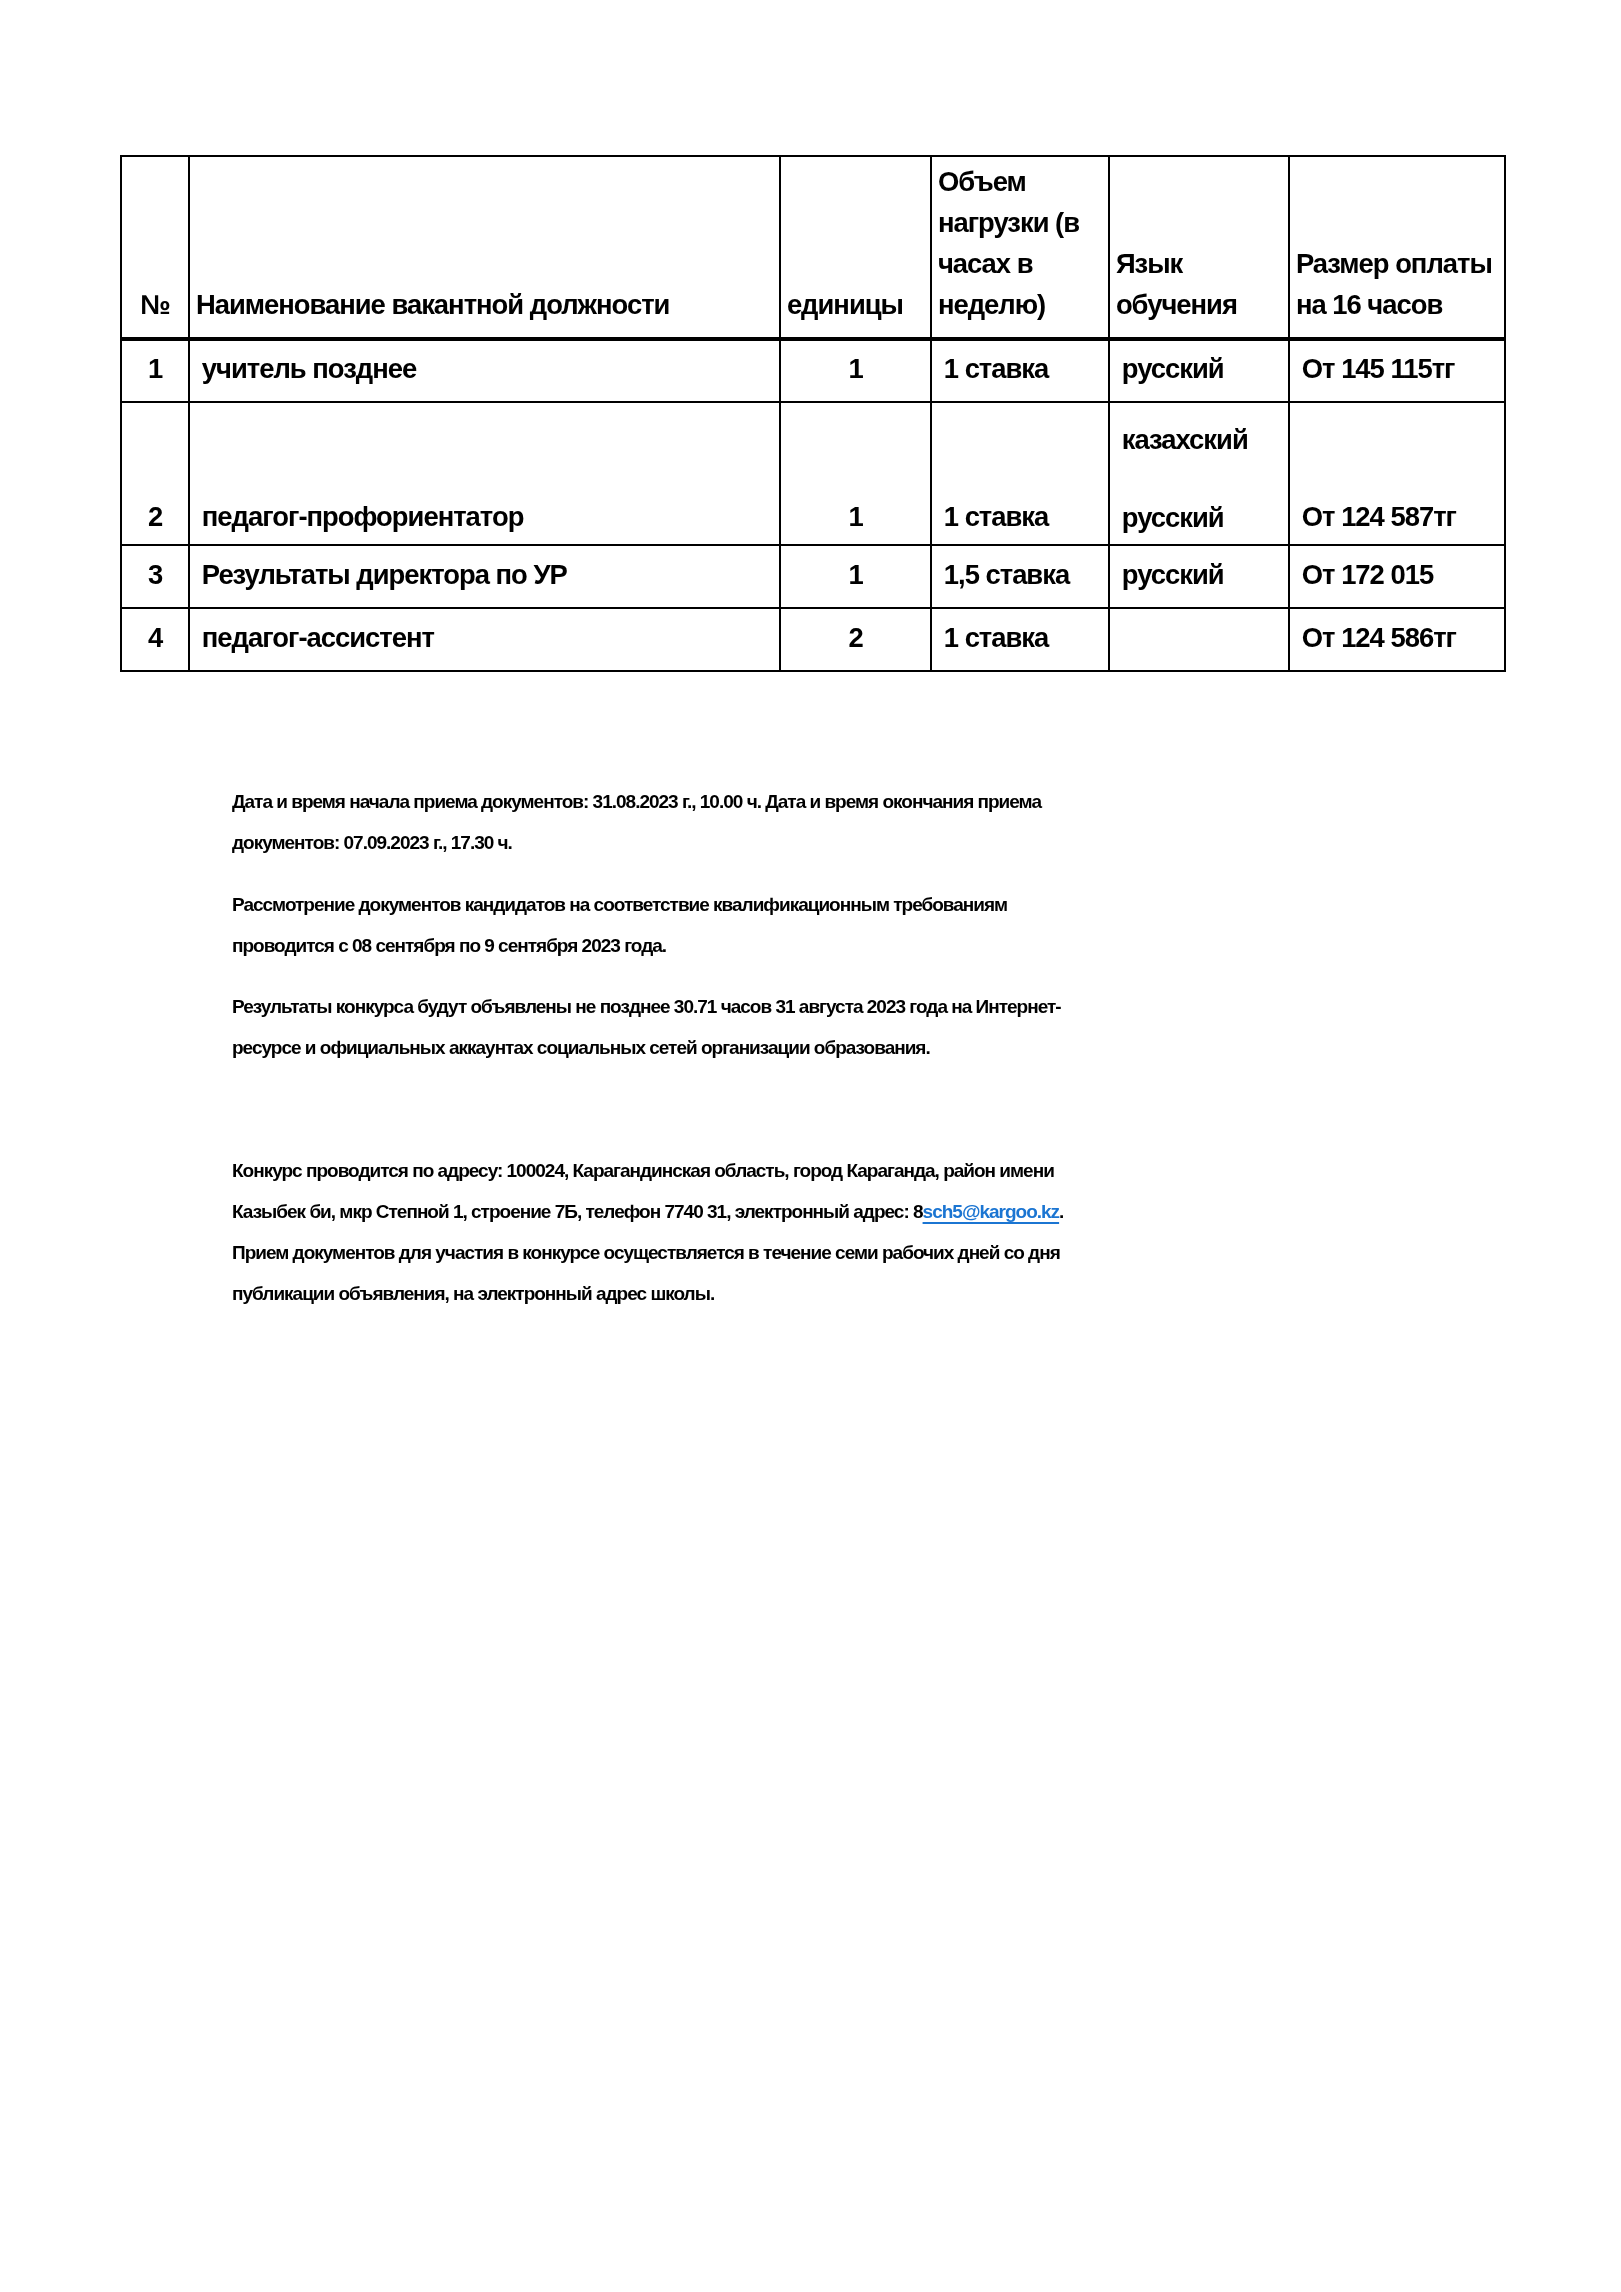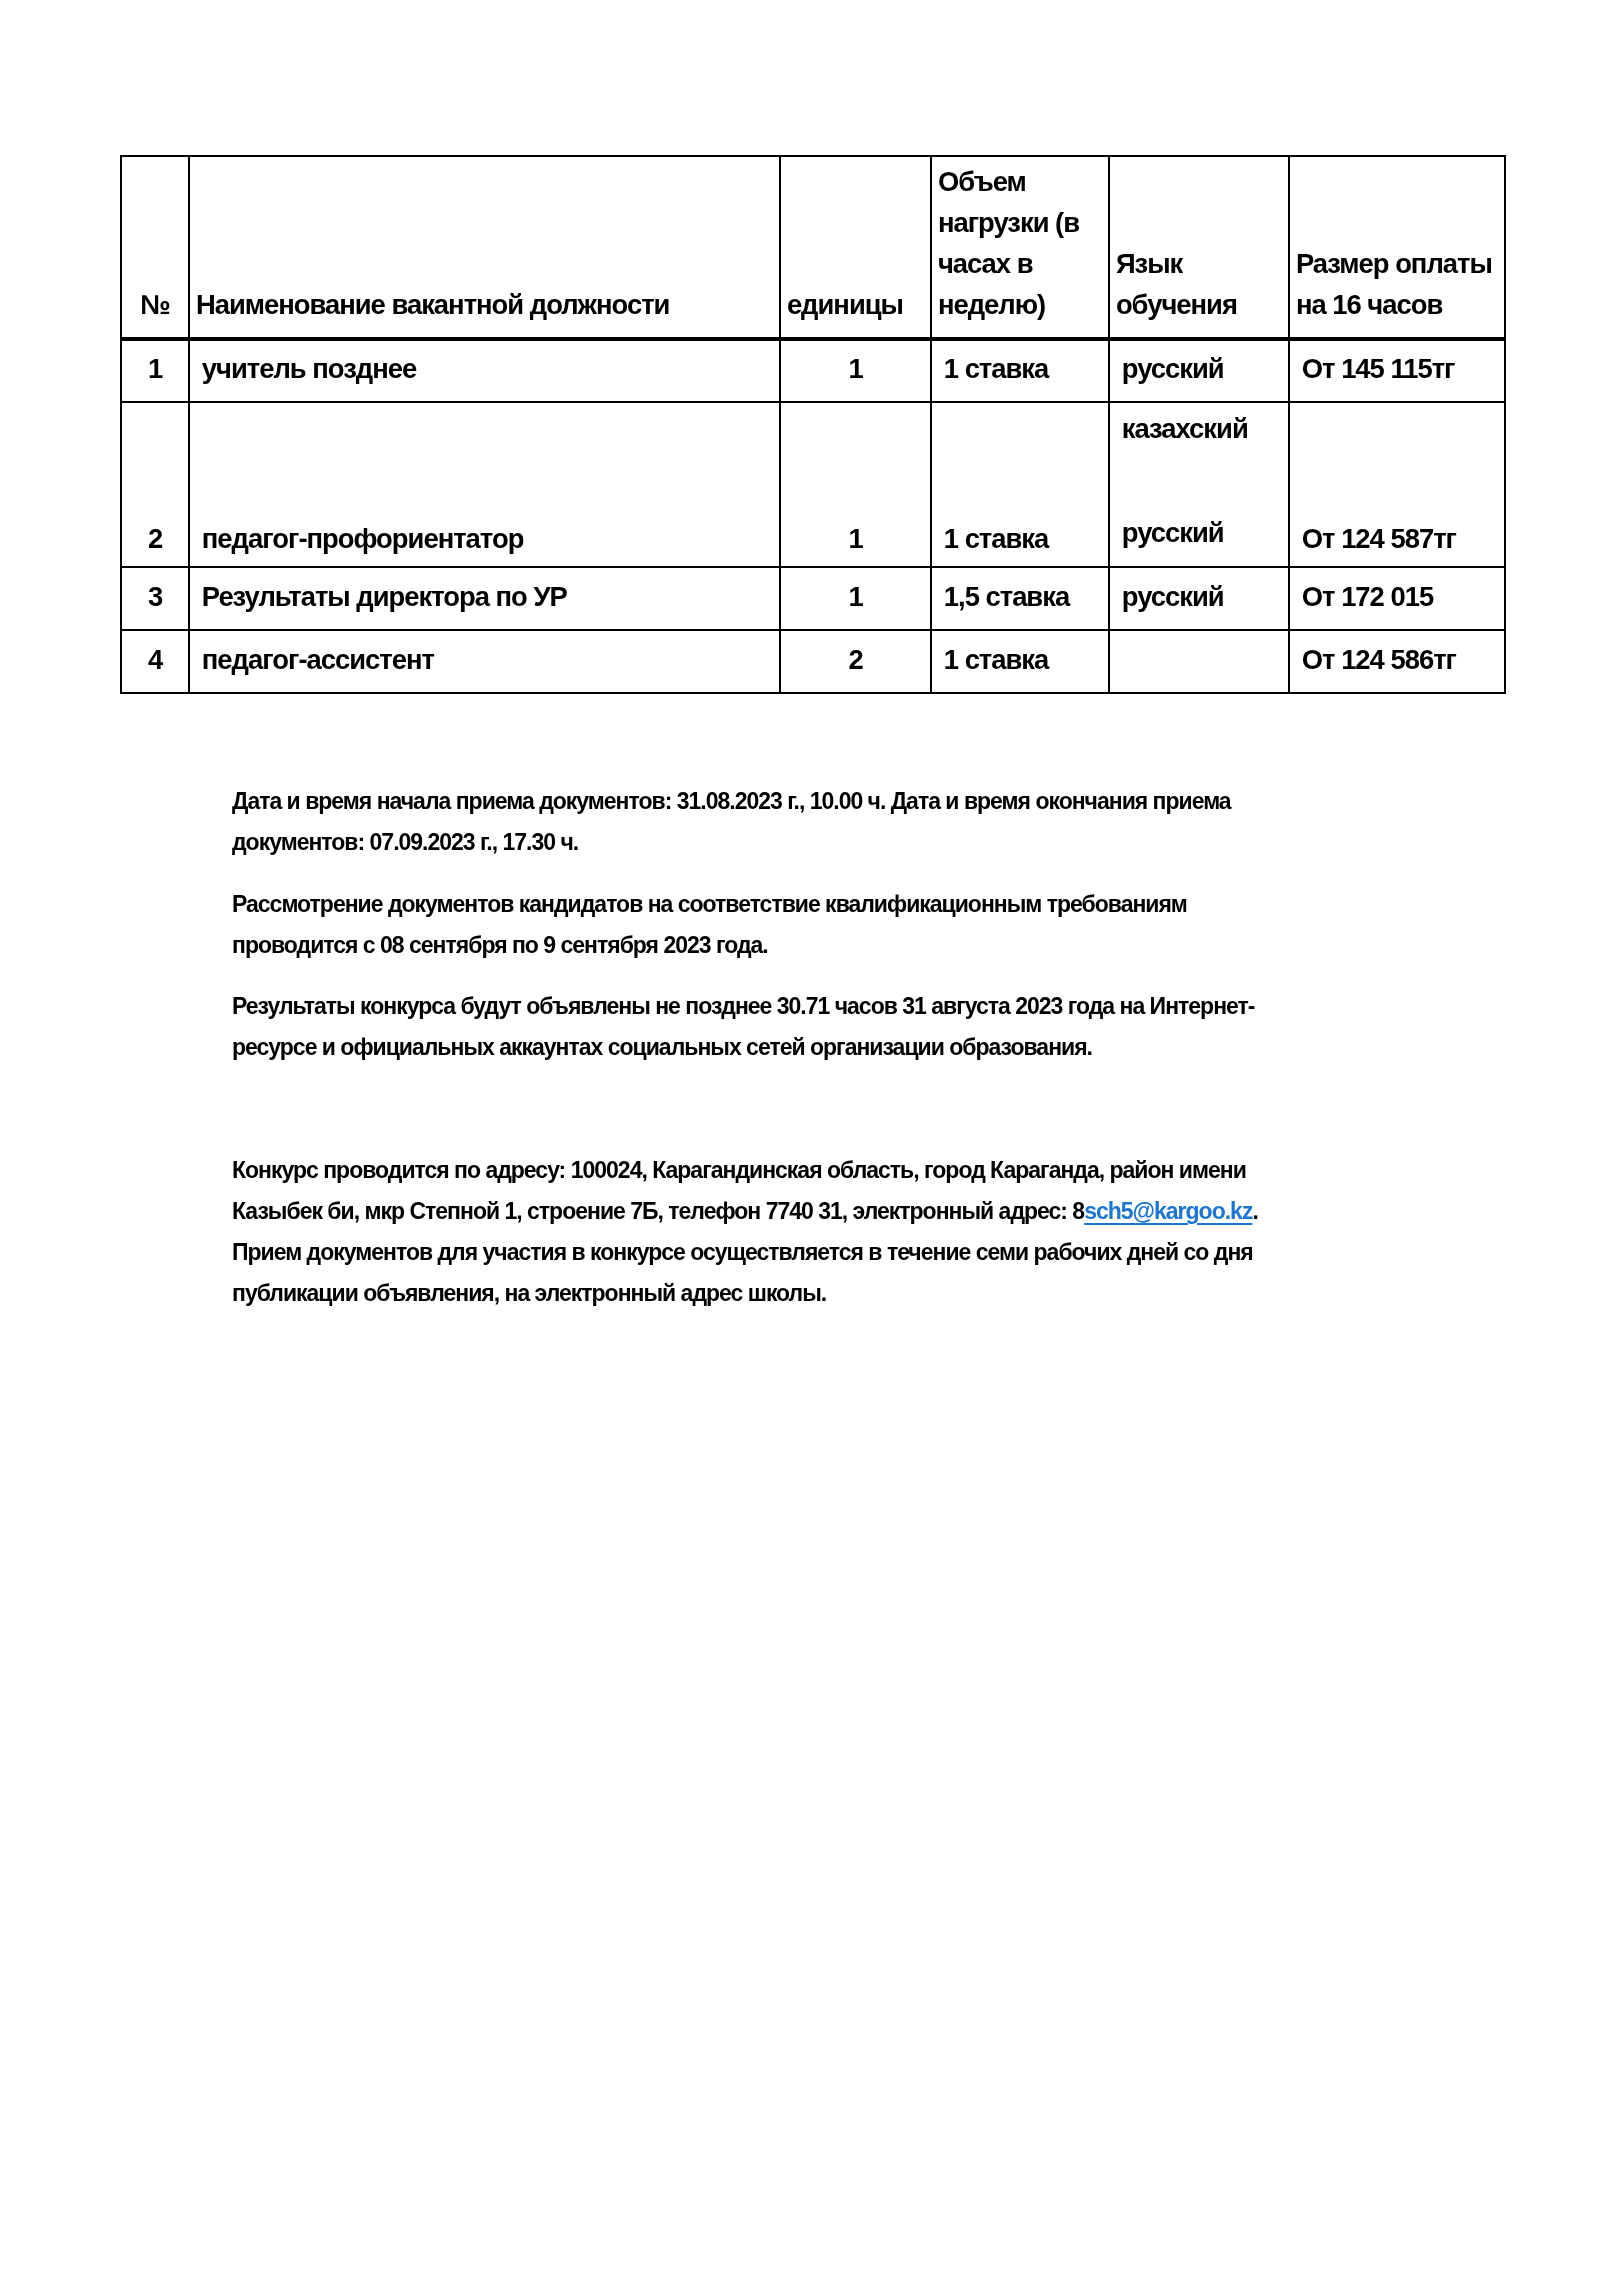--- a/index.html
+++ b/index.html
@@ -50,26 +50,26 @@
   th.c-num{text-align:center;padding-left:2px;padding-right:2px;}
   .vacancy-table td{
     vertical-align:top;
     padding:7.8px 7.8px 5.9px 11.8px;
   }
   td.c-num,td.c-units{text-align:center;padding-left:2px;padding-right:2px;}
   .rr1{height:63px;}
   .rr3{height:63px;}
   .rr4{height:63px;}
   .rr2 td{vertical-align:bottom;padding-bottom:7.8px;}
-  .rr2 td.c-lang{vertical-align:top;padding-top:0;line-height:52px;}
+  .rr2 td.c-lang{vertical-align:top;padding-top:17px;line-height:39px;}
   
   .paras{
     position:absolute;left:232px;top:781px;
     width:1274px;
-    font-size:23px;
+    font-size:19px;
     letter-spacing:-1px;
     line-height:41px;
   }
   .paras p{
     margin:0 0 20.6px 0;
     white-space:pre-line;
   }
   .paras p.address{margin-top:82px;}
   .email-link{
     color:var(--link);

